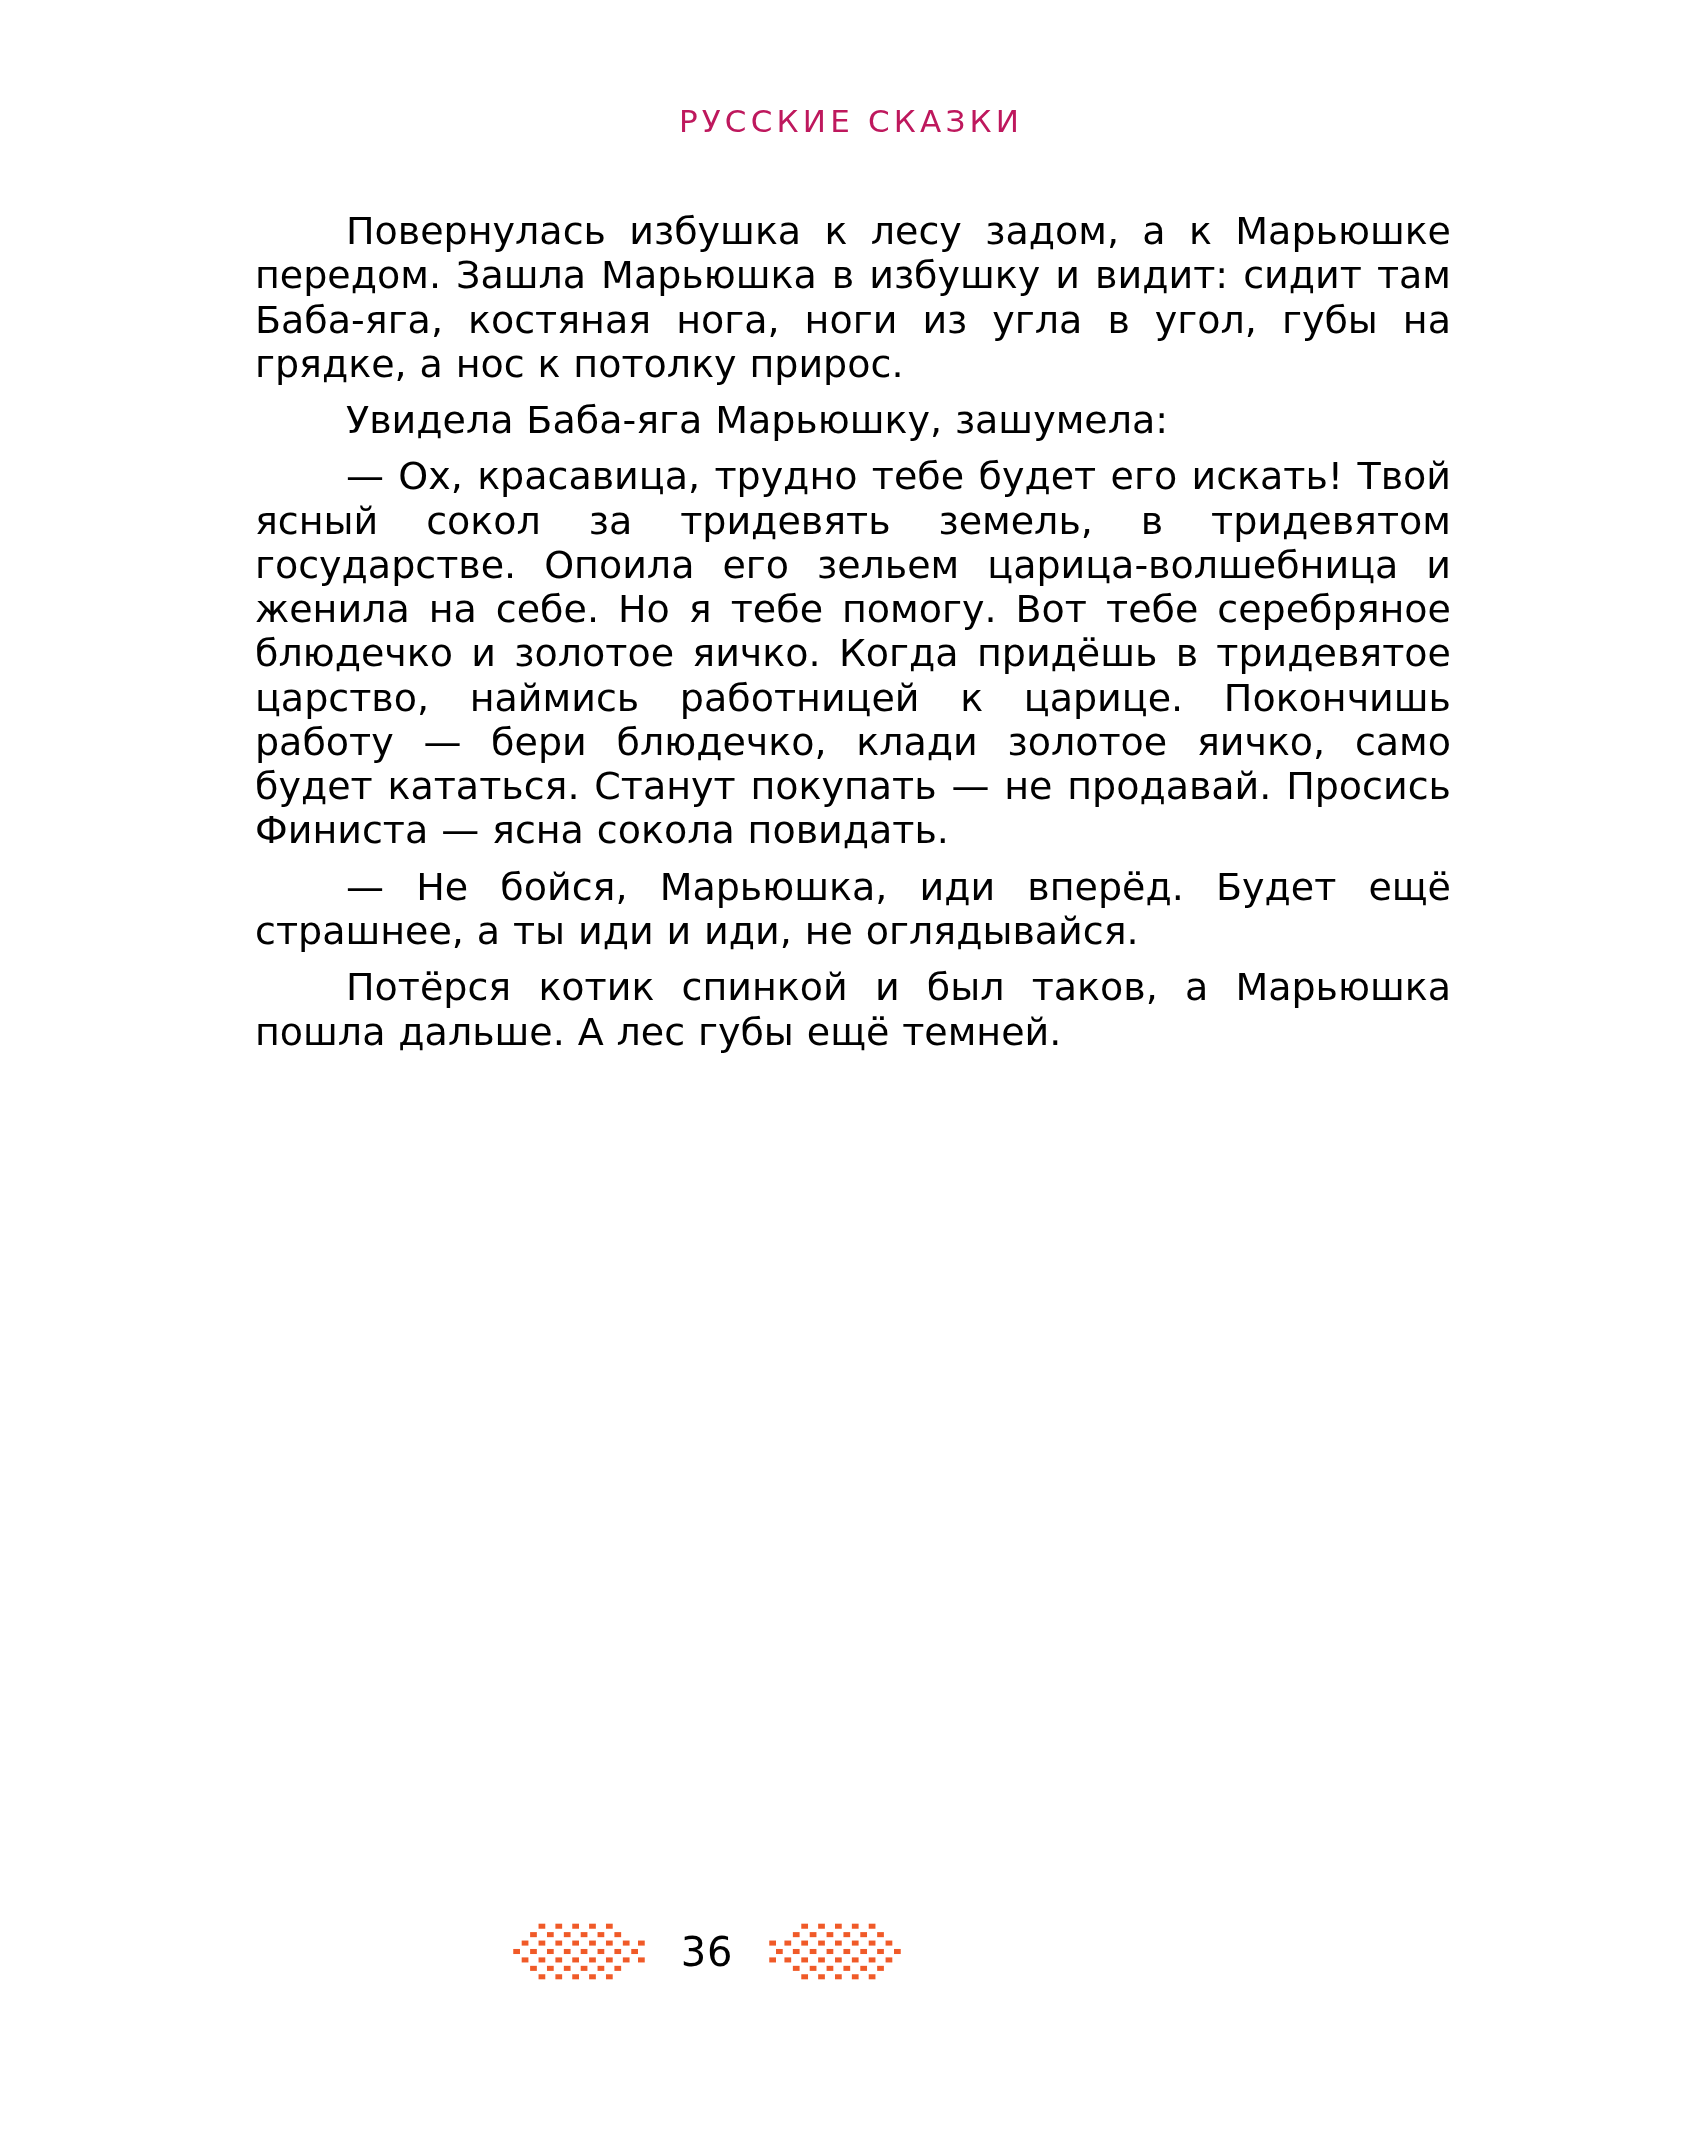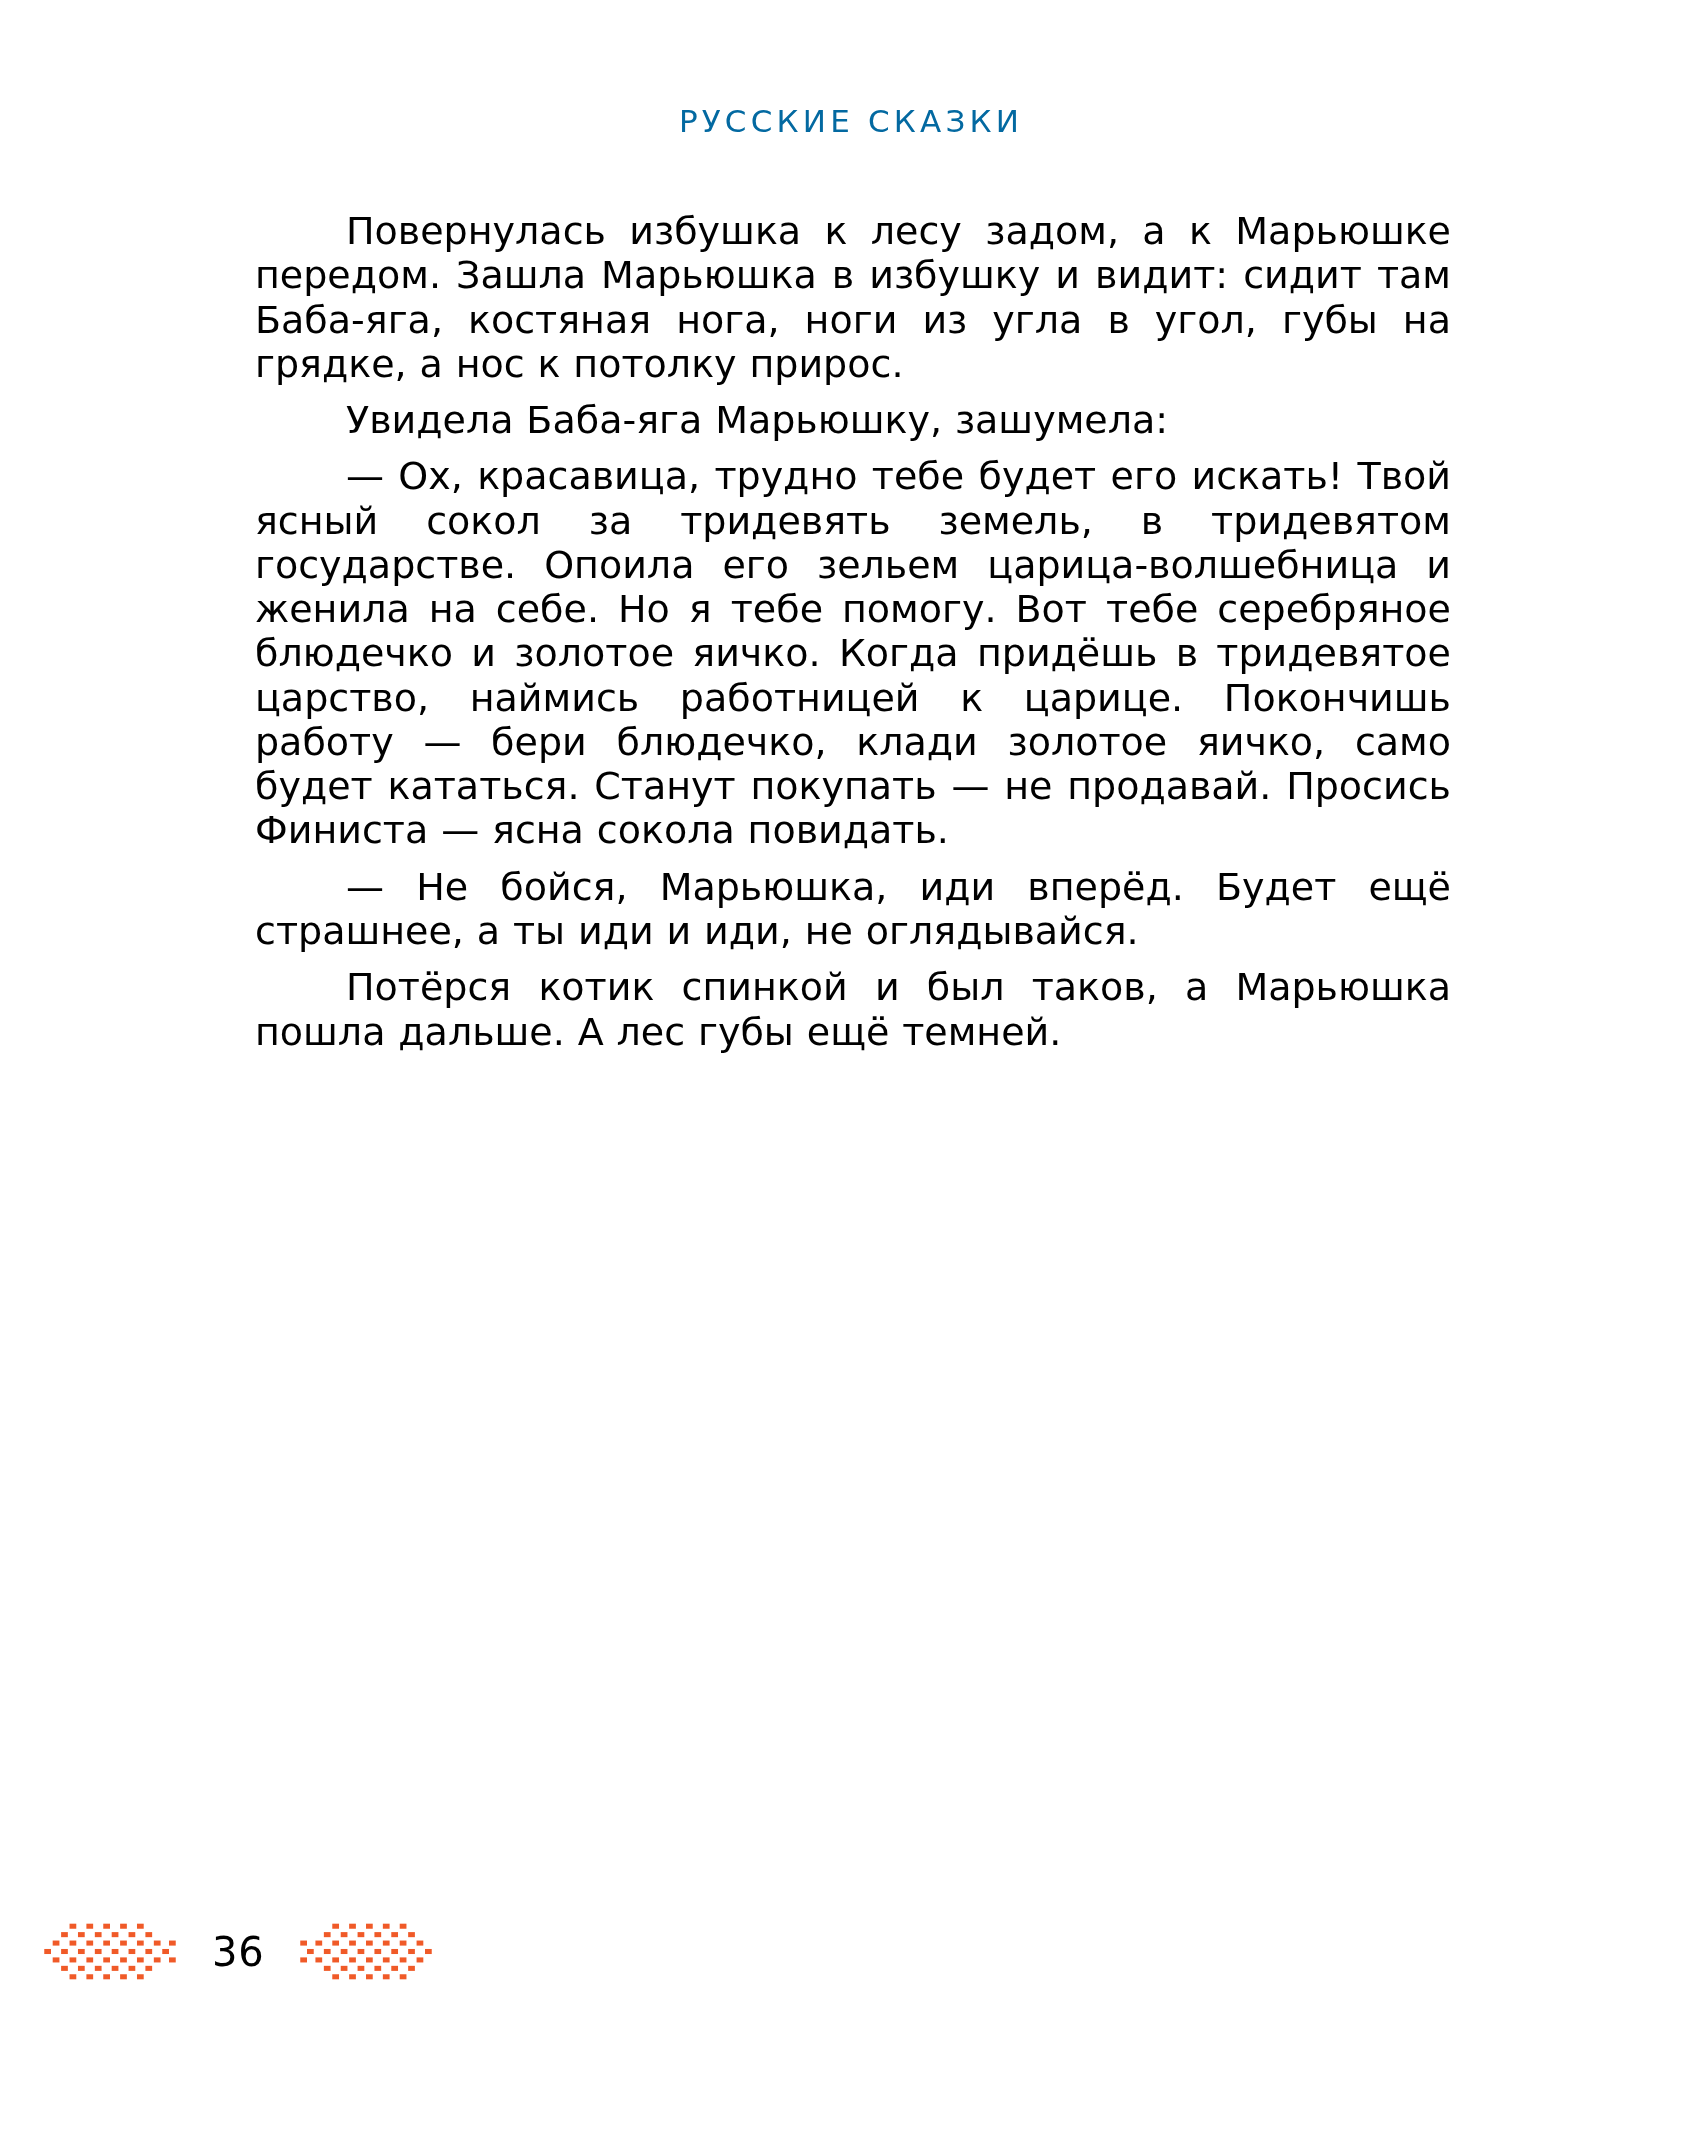--- a/index.html
+++ b/index.html
@@ -24,21 +24,21 @@
   }
   .running-head {
     position: absolute;
     top: 103px;
     left: 0;
     width: 1702px;
     text-align: center;
     font-size: 31px;
     letter-spacing: 4.2px;
     font-weight: 400;
-    color: #0369a1;
+    color: #be185d;
   }
   .text-body {
     position: absolute;
     top: 197px;
     left: 243px;
     width: 1220px;
   }
   .para {
     margin: 12px;
     font-size: 38px;
@@ -49,23 +49,22 @@
     color: #000;
     word-spacing: 0.8px;
   }
   .footer {
     position: absolute;
     left: 0;
     top: 1922px;
     width: 1414px;
     display: flex;
     align-items: center;
-    justify-content: flex-start;
+    justify-content: center;
     gap: 30.5px;
-    padding-left: 42px;
   }
   .page-number {
     font-size: 40px;
     color: #000;
     line-height: 1;
     padding: 0 3.4px;
     letter-spacing: 0.8px;
   }
   .ornament {
     display: block;

